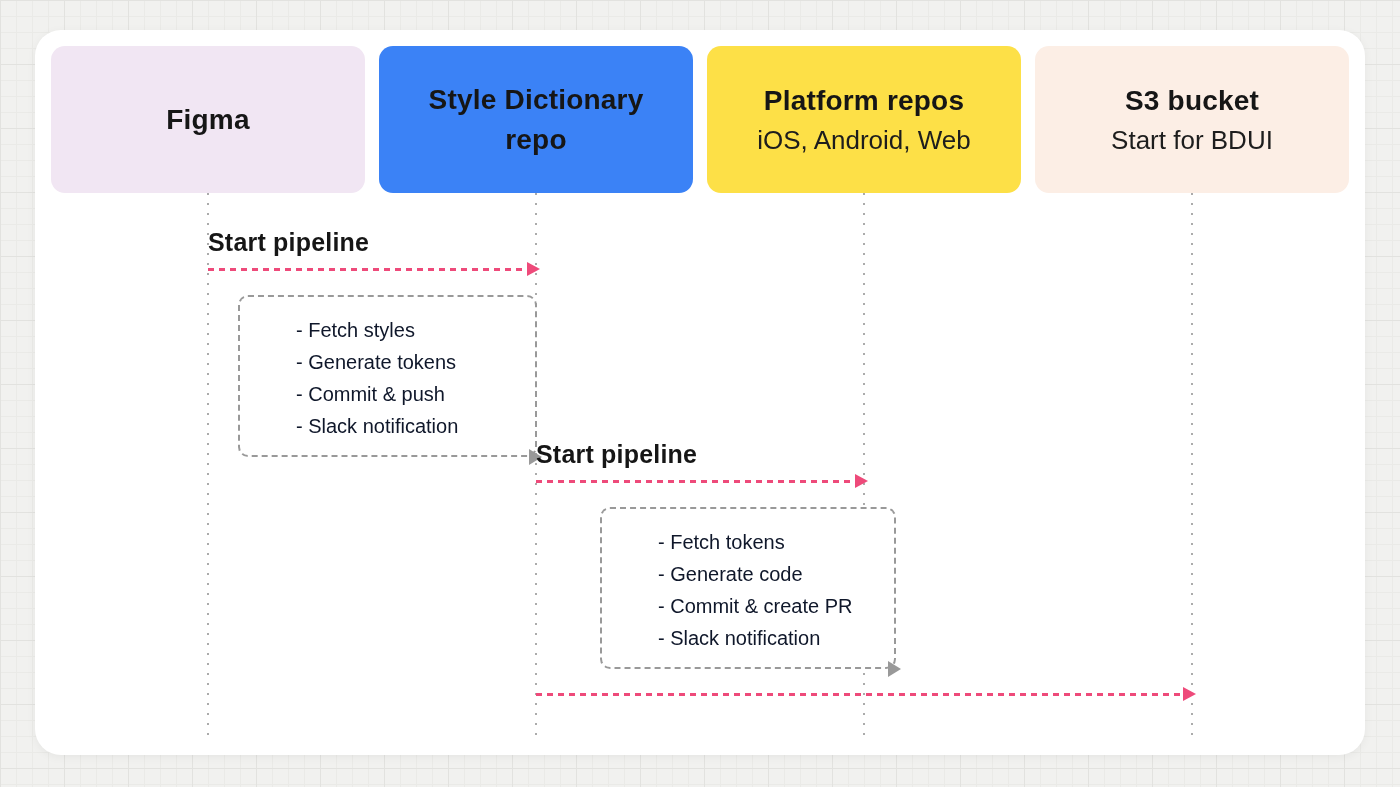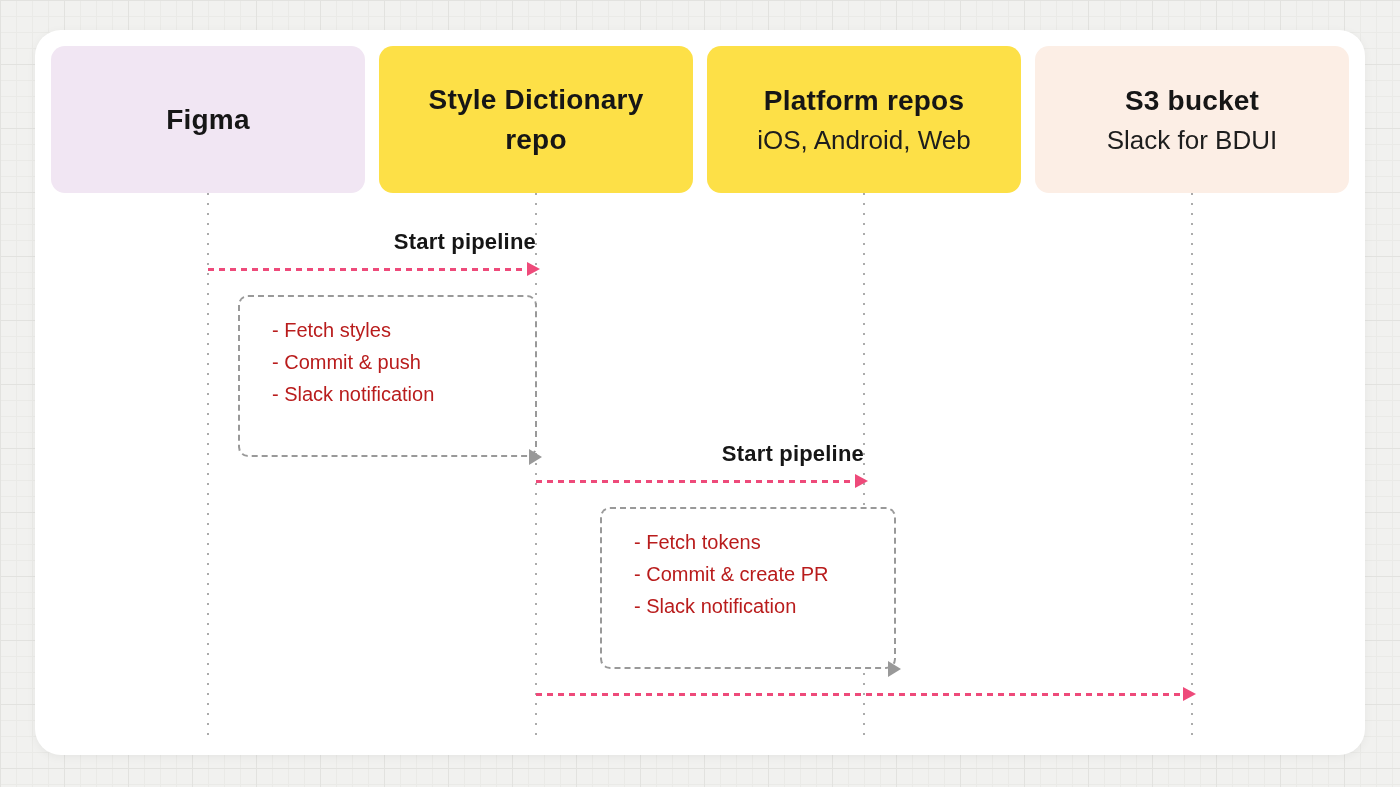--- a/index.html
+++ b/index.html
@@ -34,41 +34,41 @@
     width: 314px; height: 147px;
     border-radius: 14px;
     display: flex; flex-direction: column;
     align-items: center; justify-content: center;
     text-align: center;
     padding: 0 30px;
   }
   .actor .title { font-size: 28px; font-weight: 800; line-height: 40px; letter-spacing: 0.2px; }
   .actor .subtitle { font-size: 26px; font-weight: 400; line-height: 38px; color: #1d1d1d; }
   .actor-0 { left: 16px;   background: #f1e6f3; }
-  .actor-1 { left: 344px;  background: #fde047; }
+  .actor-1 { left: 344px;  background: #3b82f6; }
   .actor-2 { left: 672px;  background: #fde047; }
   .actor-3 { left: 1000px; background: #fceee5; }
 
   
   .lifeline {
     position: absolute;
     top: 163px;
     width: 2px; height: 548px;
     background: repeating-linear-gradient(to bottom, #ababab 0 2px, transparent 2px 10px);
   }
   .lifeline-0 { left: 172px; }
   .lifeline-1 { left: 500px; }
   .lifeline-2 { left: 828px; }
   .lifeline-3 { left: 1156px; }
 
   
   .message { position: absolute; }
   .message .msg-label {
-    text-align: right;
-    font-size: 22px; font-weight: 800;
+    text-align: left;
+    font-size: 25px; font-weight: 800;
     line-height: 32px;
     margin-bottom: 10px;
     letter-spacing: 0.2px;
   }
   .message .msg-line {
     position: relative;
     height: 3px;
     background: repeating-linear-gradient(90deg, #ee4a7a 0 6px, transparent 6px 11px);
   }
   .message .arrow-head {
@@ -92,22 +92,23 @@
   }
   .task-box-0 { left: 203px; top: 265px; width: 299px; height: 162px; }
   .task-box-1 { left: 565px; top: 477px; width: 296px; height: 162px; }
   .task-box ul {
     list-style: none;
     padding: 17px 0 0 32px;
   }
   .task-box li {
     font-size: 20px;
     line-height: 32px;
-    color: #b91c1c;
+    color: #0f172a;
     white-space: nowrap;
+    margin-left: 24px;
   }
   .task-box .gray-arrow-head {
     position: absolute;
     right: -7px; bottom: -10px;
     width: 0; height: 0;
     border-top: 8px solid transparent;
     border-bottom: 8px solid transparent;
     border-left: 13px solid #999999;
   }
 </style>
@@ -121,54 +122,56 @@
   </div>
   <div class="actor actor-1">
     <div class="title">Style Dictionary repo</div>
   </div>
   <div class="actor actor-2">
     <div class="title">Platform repos</div>
     <div class="subtitle">iOS, Android, Web</div>
   </div>
   <div class="actor actor-3">
     <div class="title">S3 bucket</div>
-    <div class="subtitle">Slack for BDUI</div>
+    <div class="subtitle">Start for BDUI</div>
   </div>
 
   <div class="lifeline lifeline-0"></div>
   <div class="lifeline lifeline-1"></div>
   <div class="lifeline lifeline-2"></div>
   <div class="lifeline lifeline-3"></div>
 
   <div class="message msg-1">
     <div class="msg-label">Start pipeline</div>
     <div class="msg-line">
       <span class="arrow-head"></span>
     </div>
   </div>
 
   <div class="task-box task-box-0">
     <ul>
       <li>- Fetch styles</li>
+      <li>- Generate tokens</li>
       <li>- Commit &amp; push</li>
       <li>- Slack notification</li>
     </ul>
     <span class="gray-arrow-head"></span>
   </div>
 
   <div class="message msg-2">
     <div class="msg-label">Start pipeline</div>
     <div class="msg-line">
       <span class="arrow-head"></span>
     </div>
   </div>
 
   <div class="task-box task-box-1">
     <ul>
       <li>- Fetch tokens</li>
+      <li>- Generate code</li>
       <li>- Commit &amp; create PR</li>
       <li>- Slack notification</li>
     </ul>
     <span class="gray-arrow-head"></span>
   </div>
 
   <div class="message msg-3">
     <div class="msg-line">
       <span class="arrow-head"></span>
     </div>

